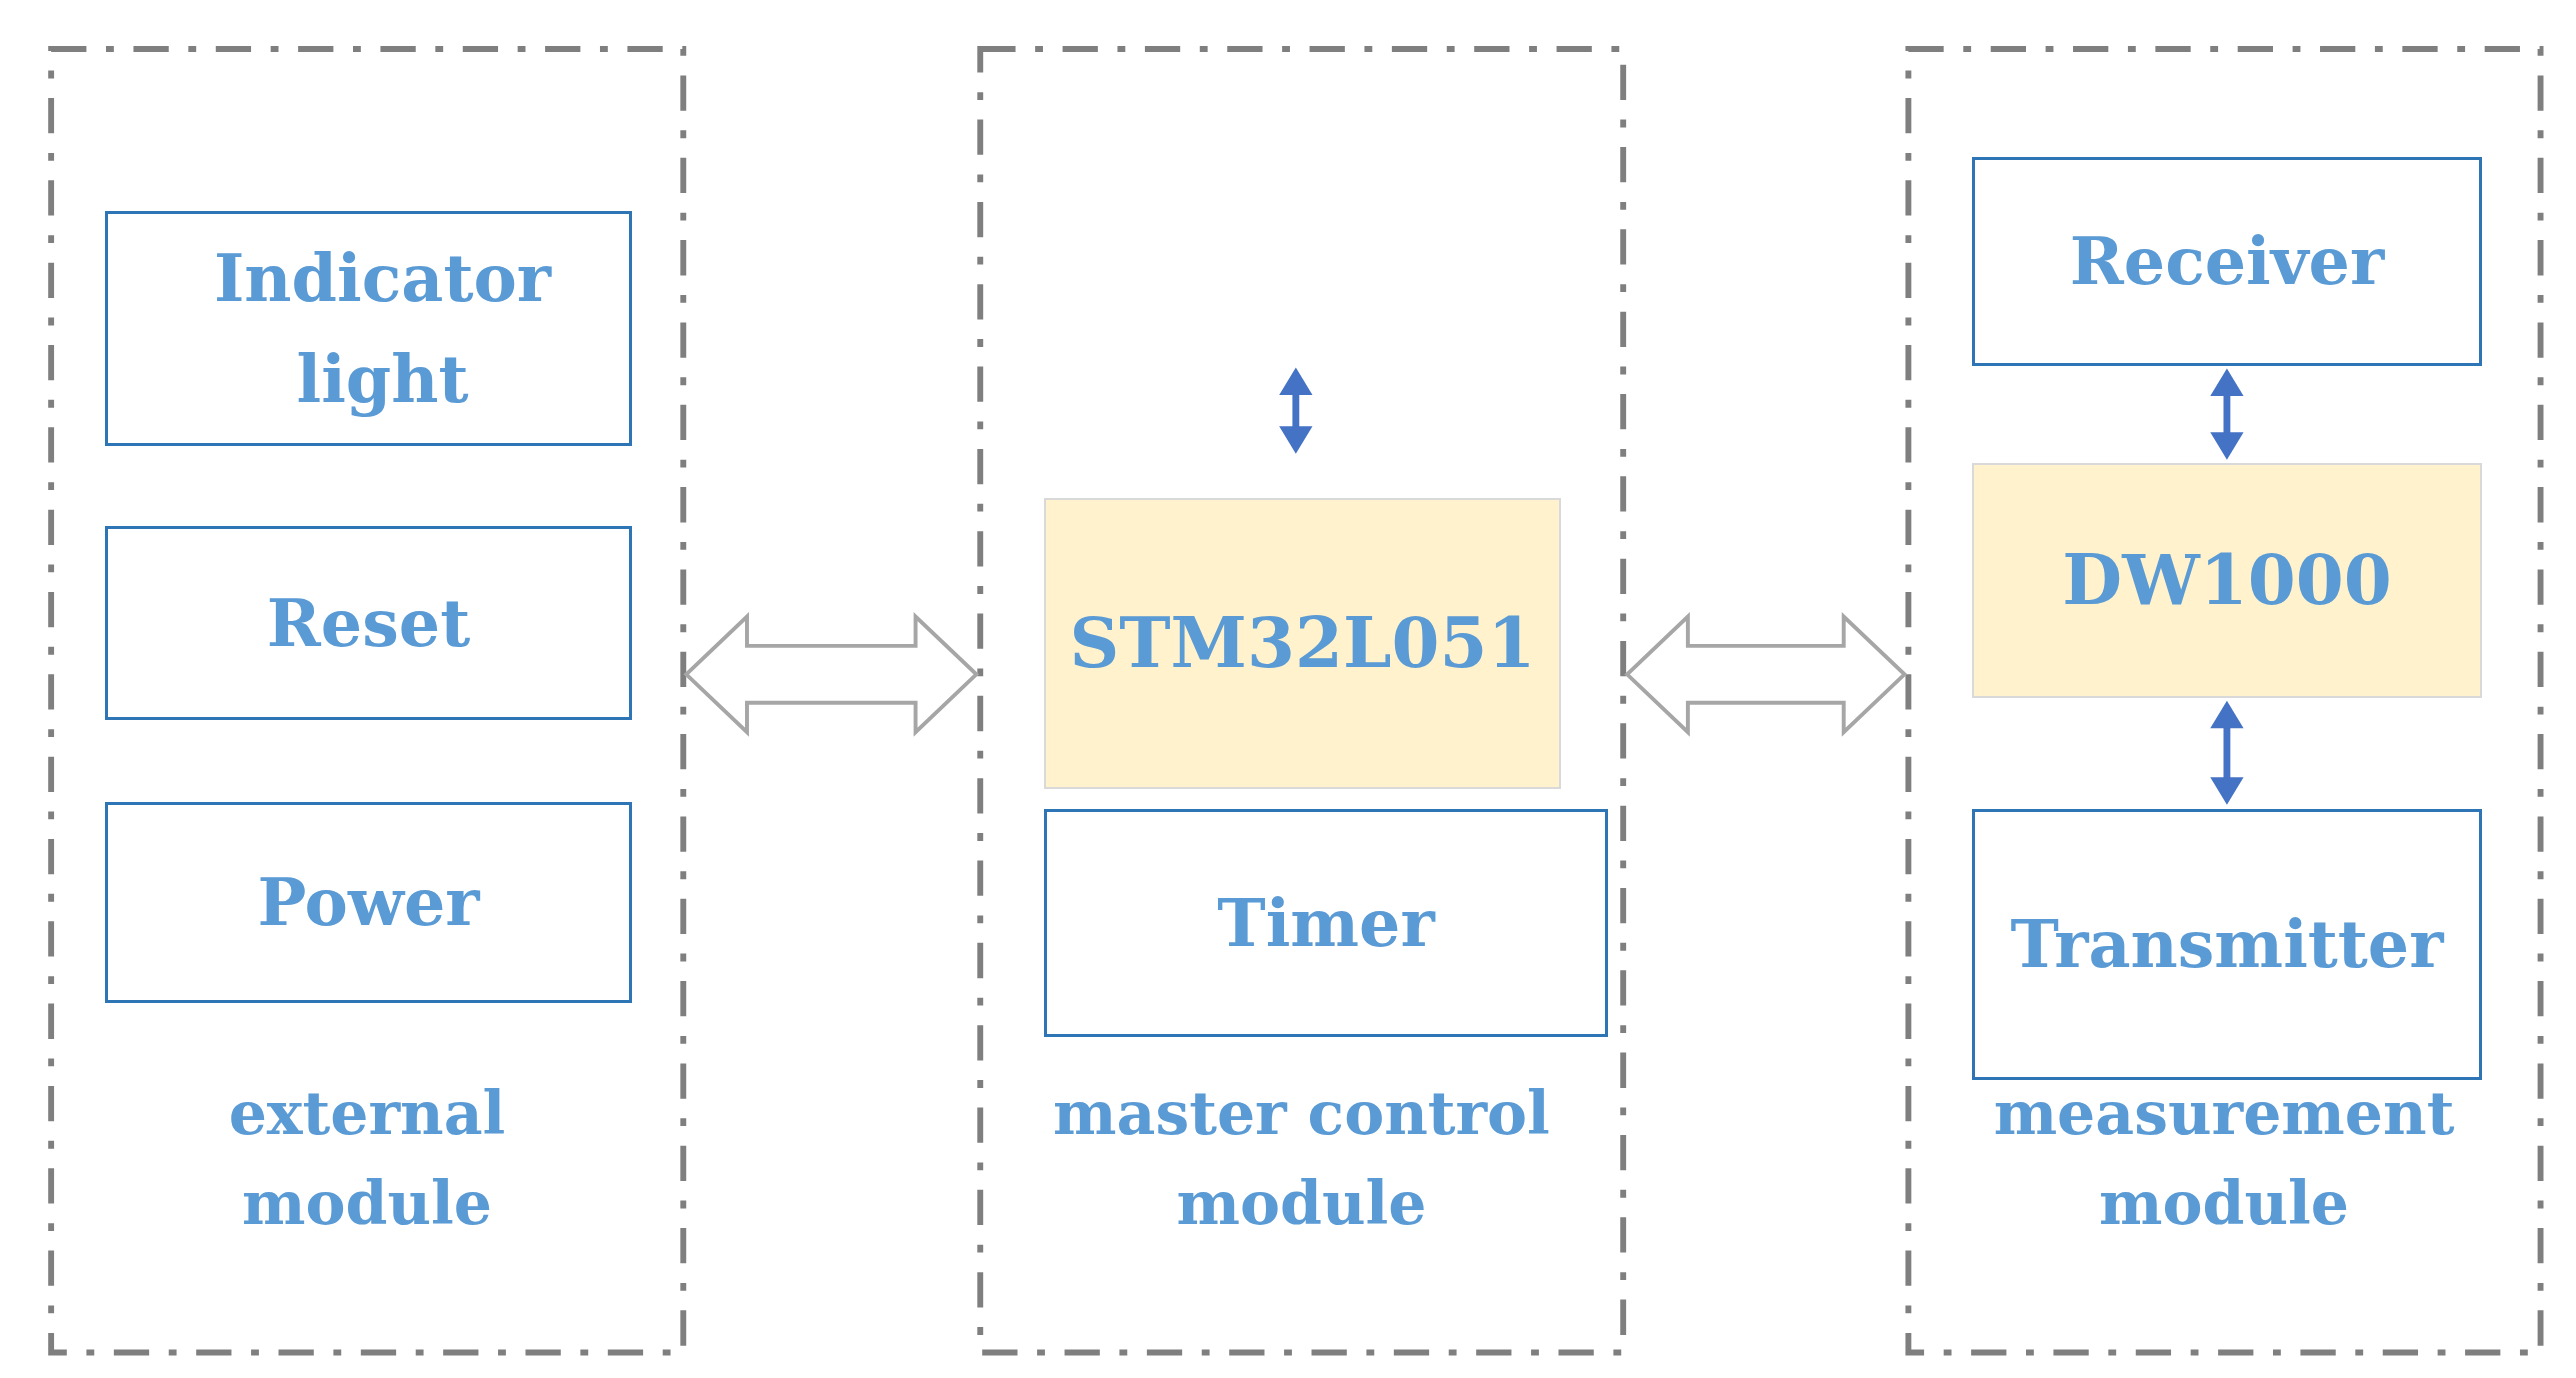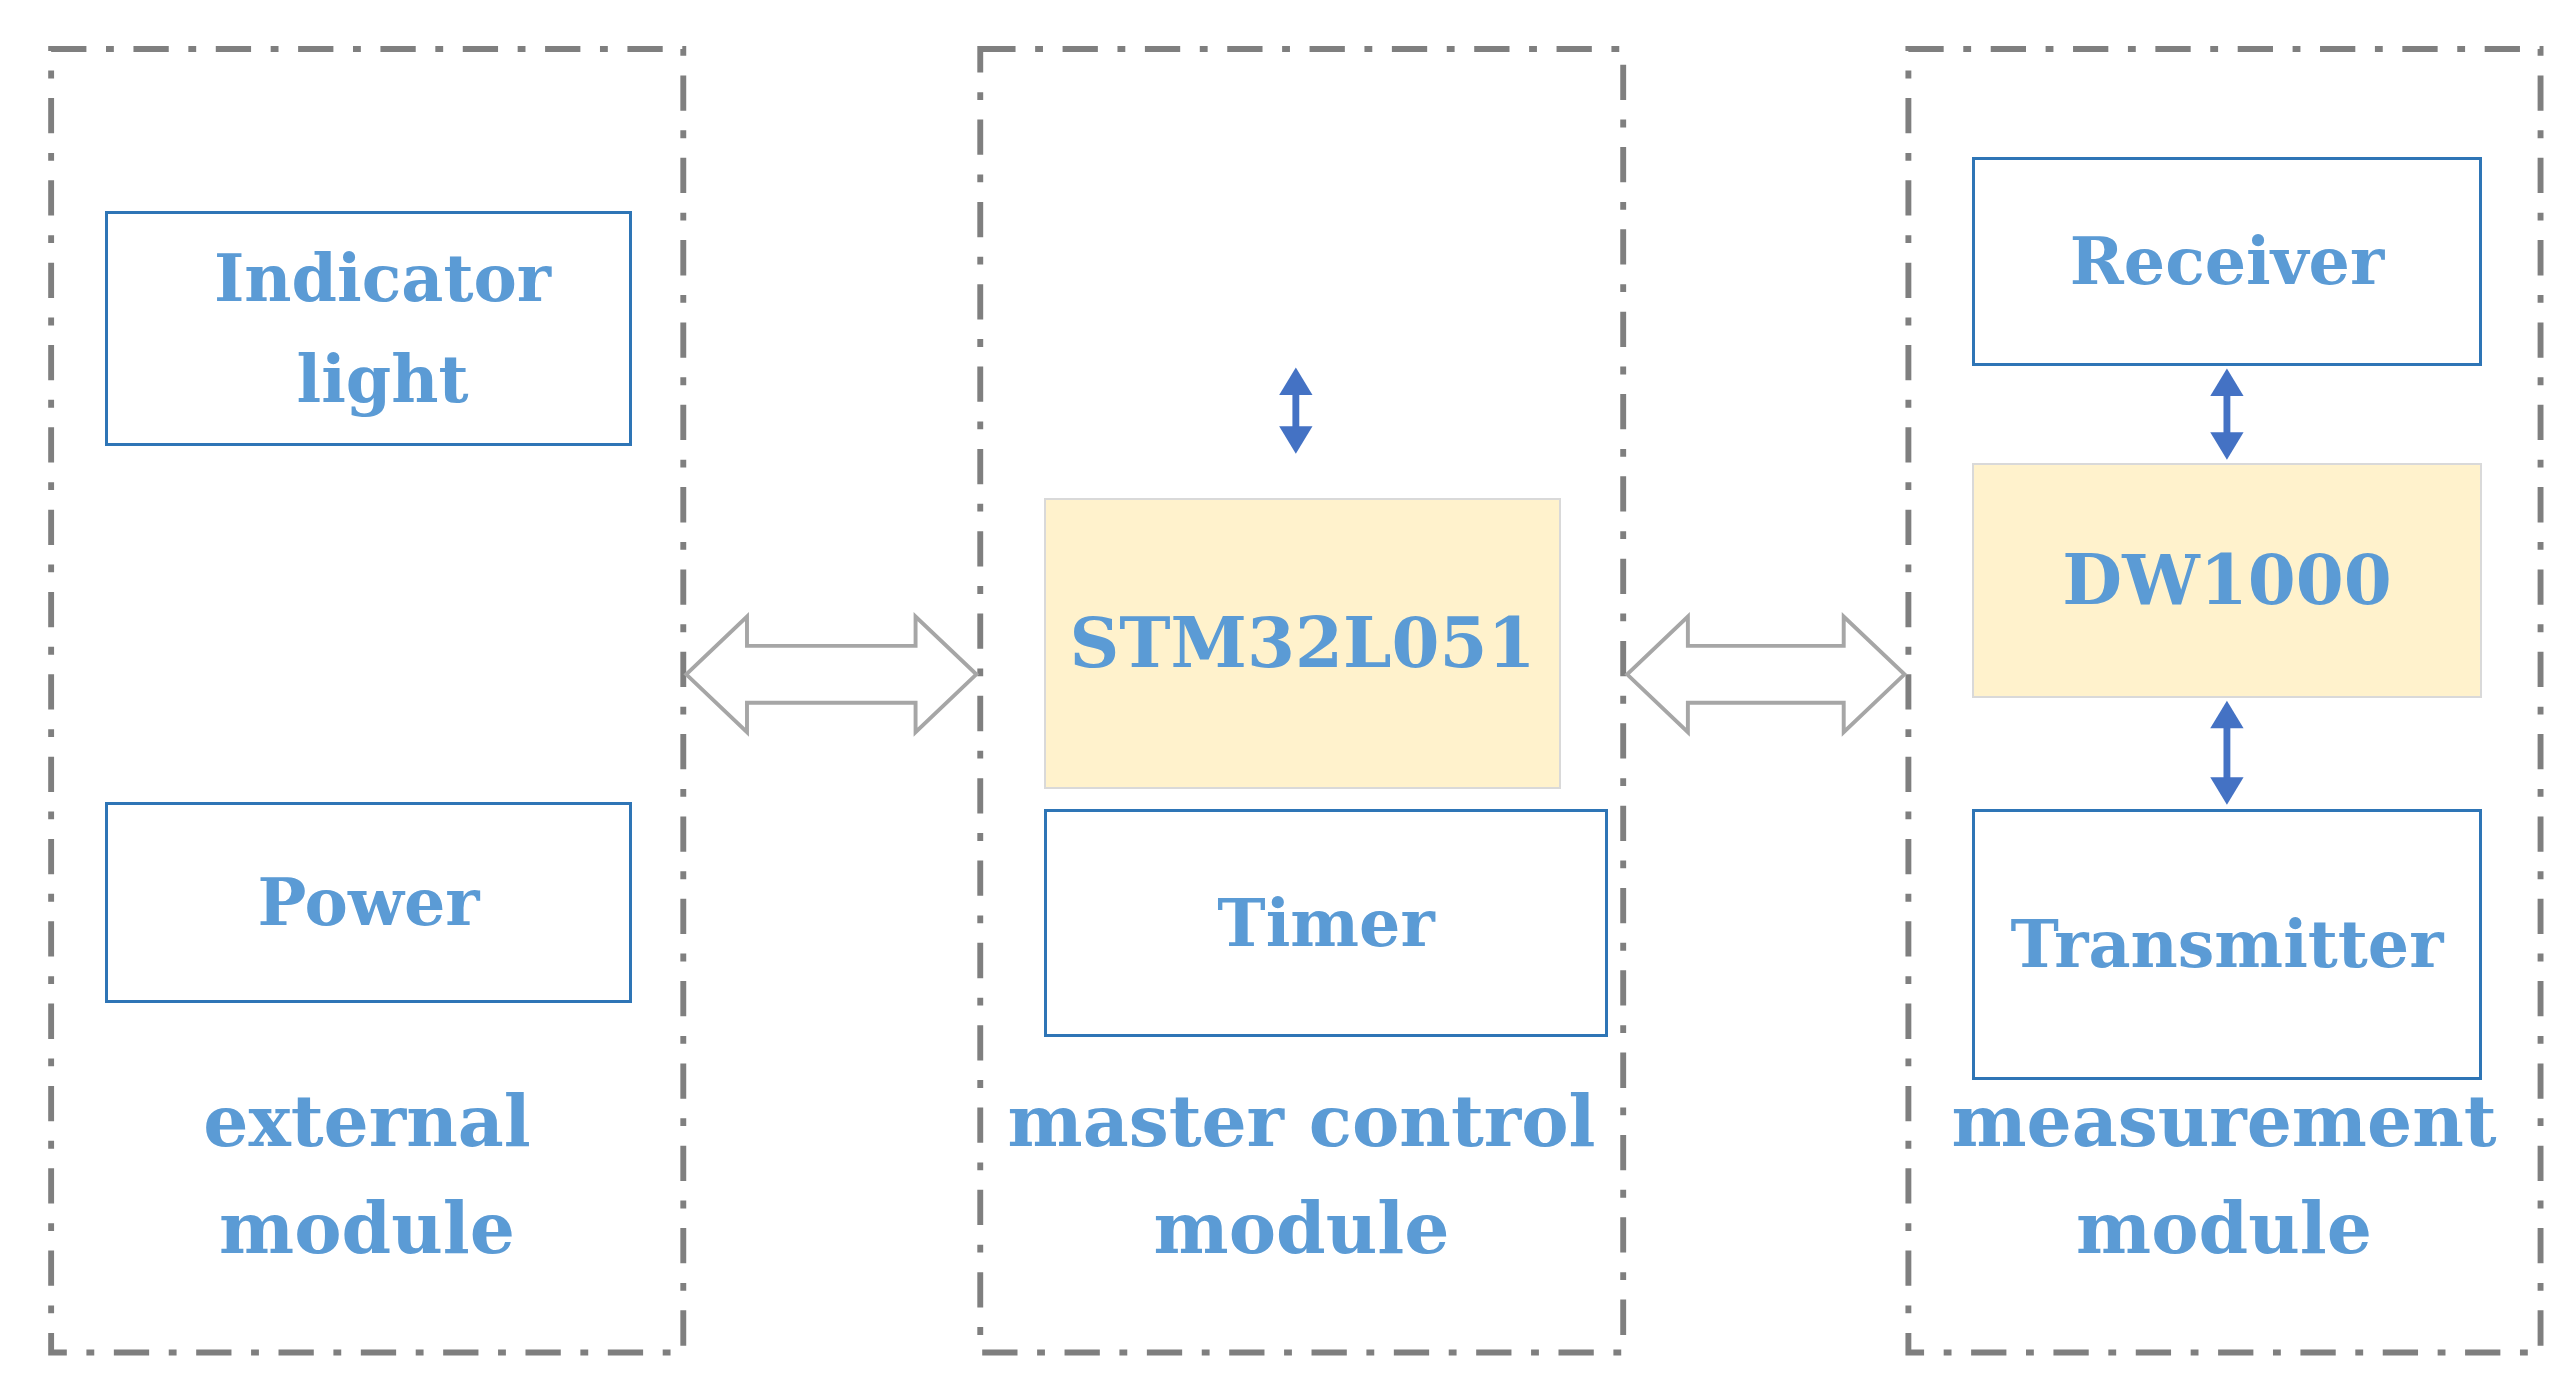--- a/index.html
+++ b/index.html
@@ -45,21 +45,21 @@
   .box.yellow {
     background: #fff2cc;
     border: 2.9px solid #d9d9d9;
     font-size: 69px;
   }
   .mlabel {
     position: absolute;
     text-align: center;
     color: #5b9bd5;
     font-weight: bold;
-    font-size: 71px;
+    font-size: 60px;
     line-height: 1.5;
     white-space: nowrap;
   }
 </style>
 </head>
 <body>
 
 <div class="canvas">
 
   <svg class="decor" width="2576" height="1378" viewBox="0 0 2628 1406">
@@ -91,20 +91,23 @@
       <line class="varrow-line" x1="2272" y1="739" x2="2272" y2="797"></line>
       <polygon class="varrow-head" points="2272,715 2255,743 2289,743"></polygon>
       <polygon class="varrow-head" points="2272,821 2255,793 2289,793"></polygon>
     </g>
   </svg>
 
   <div class="box" style="left:105px; top:211px; width:527px; height:235px;padding-left:28px;">
     <span>Indicator</span>
     <span>light</span>
   </div>
+  <div class="box" style="left:105px; top:526px; width:527px; height:194px;">
+    <span>Reset</span>
+  </div>
   <div class="box" style="left:105px; top:802px; width:527px; height:201px;">
     <span>Power</span>
   </div>
   <div class="mlabel" style="left:51px; top:1068px; width:632px;">
     <div>external</div>
     <div>module</div>
   </div>
 
   <div class="box yellow" style="left:1044px; top:456px; width:517px; height:291px;margin-top:42px;">
     <span>STM32L051</span>

